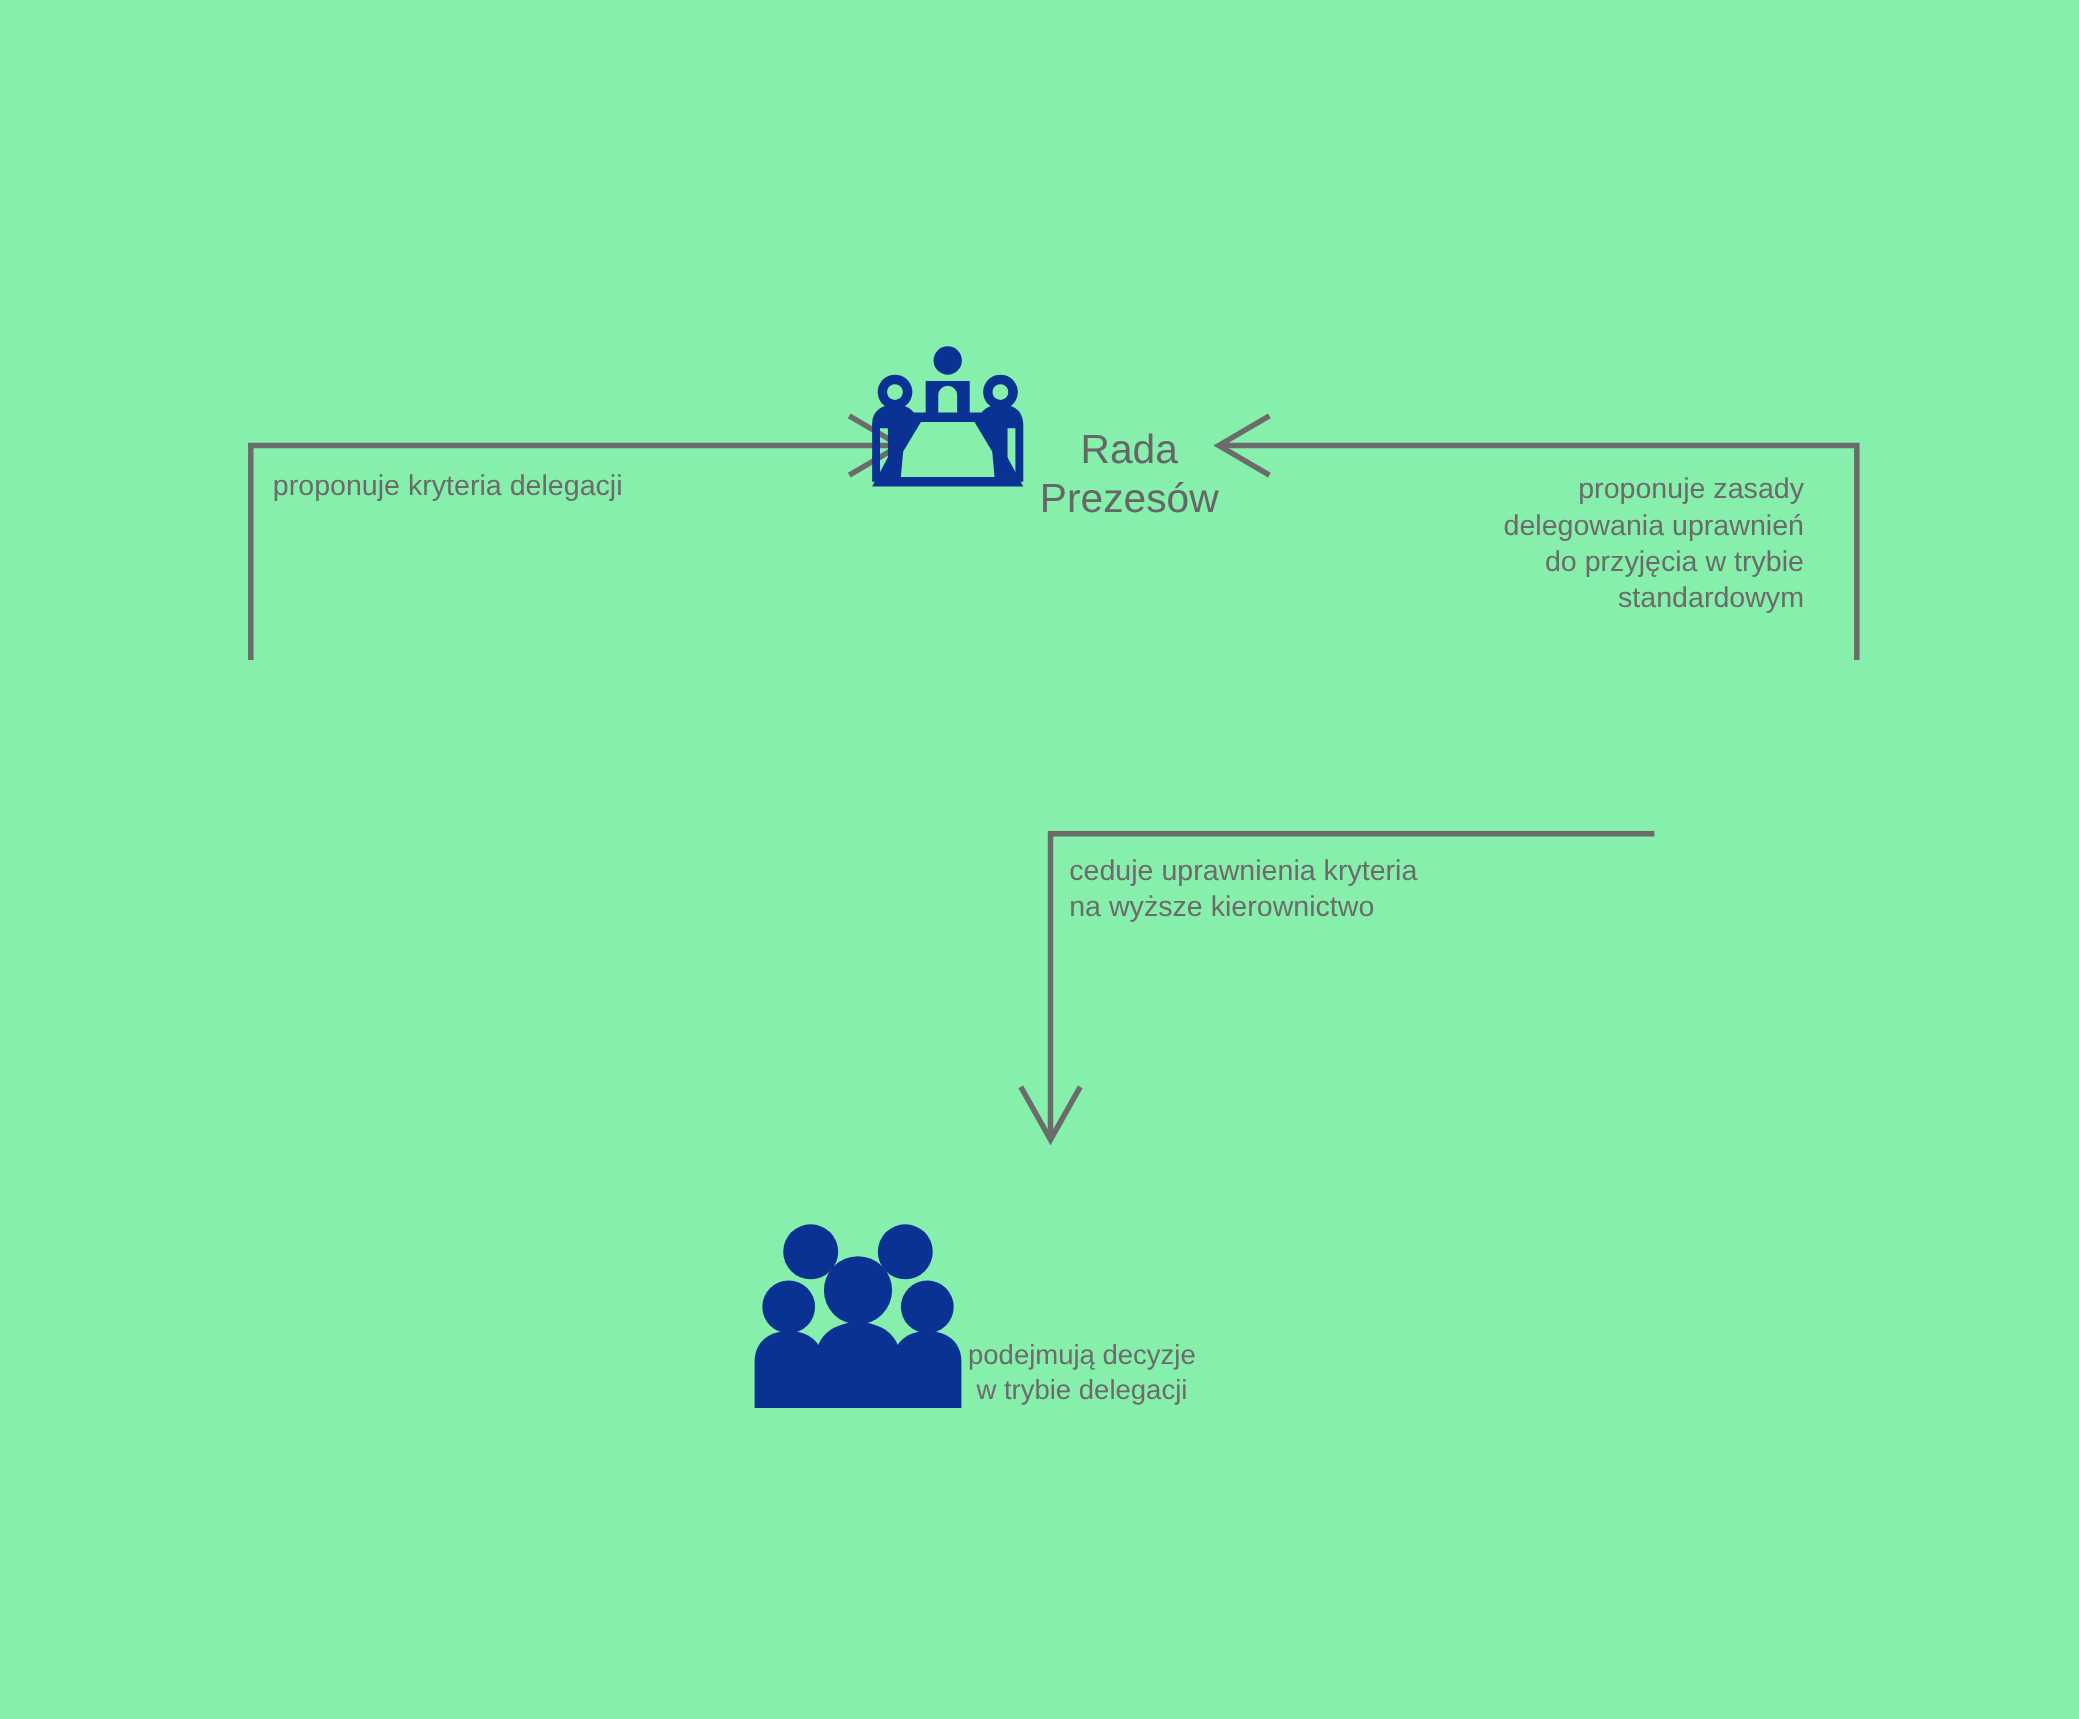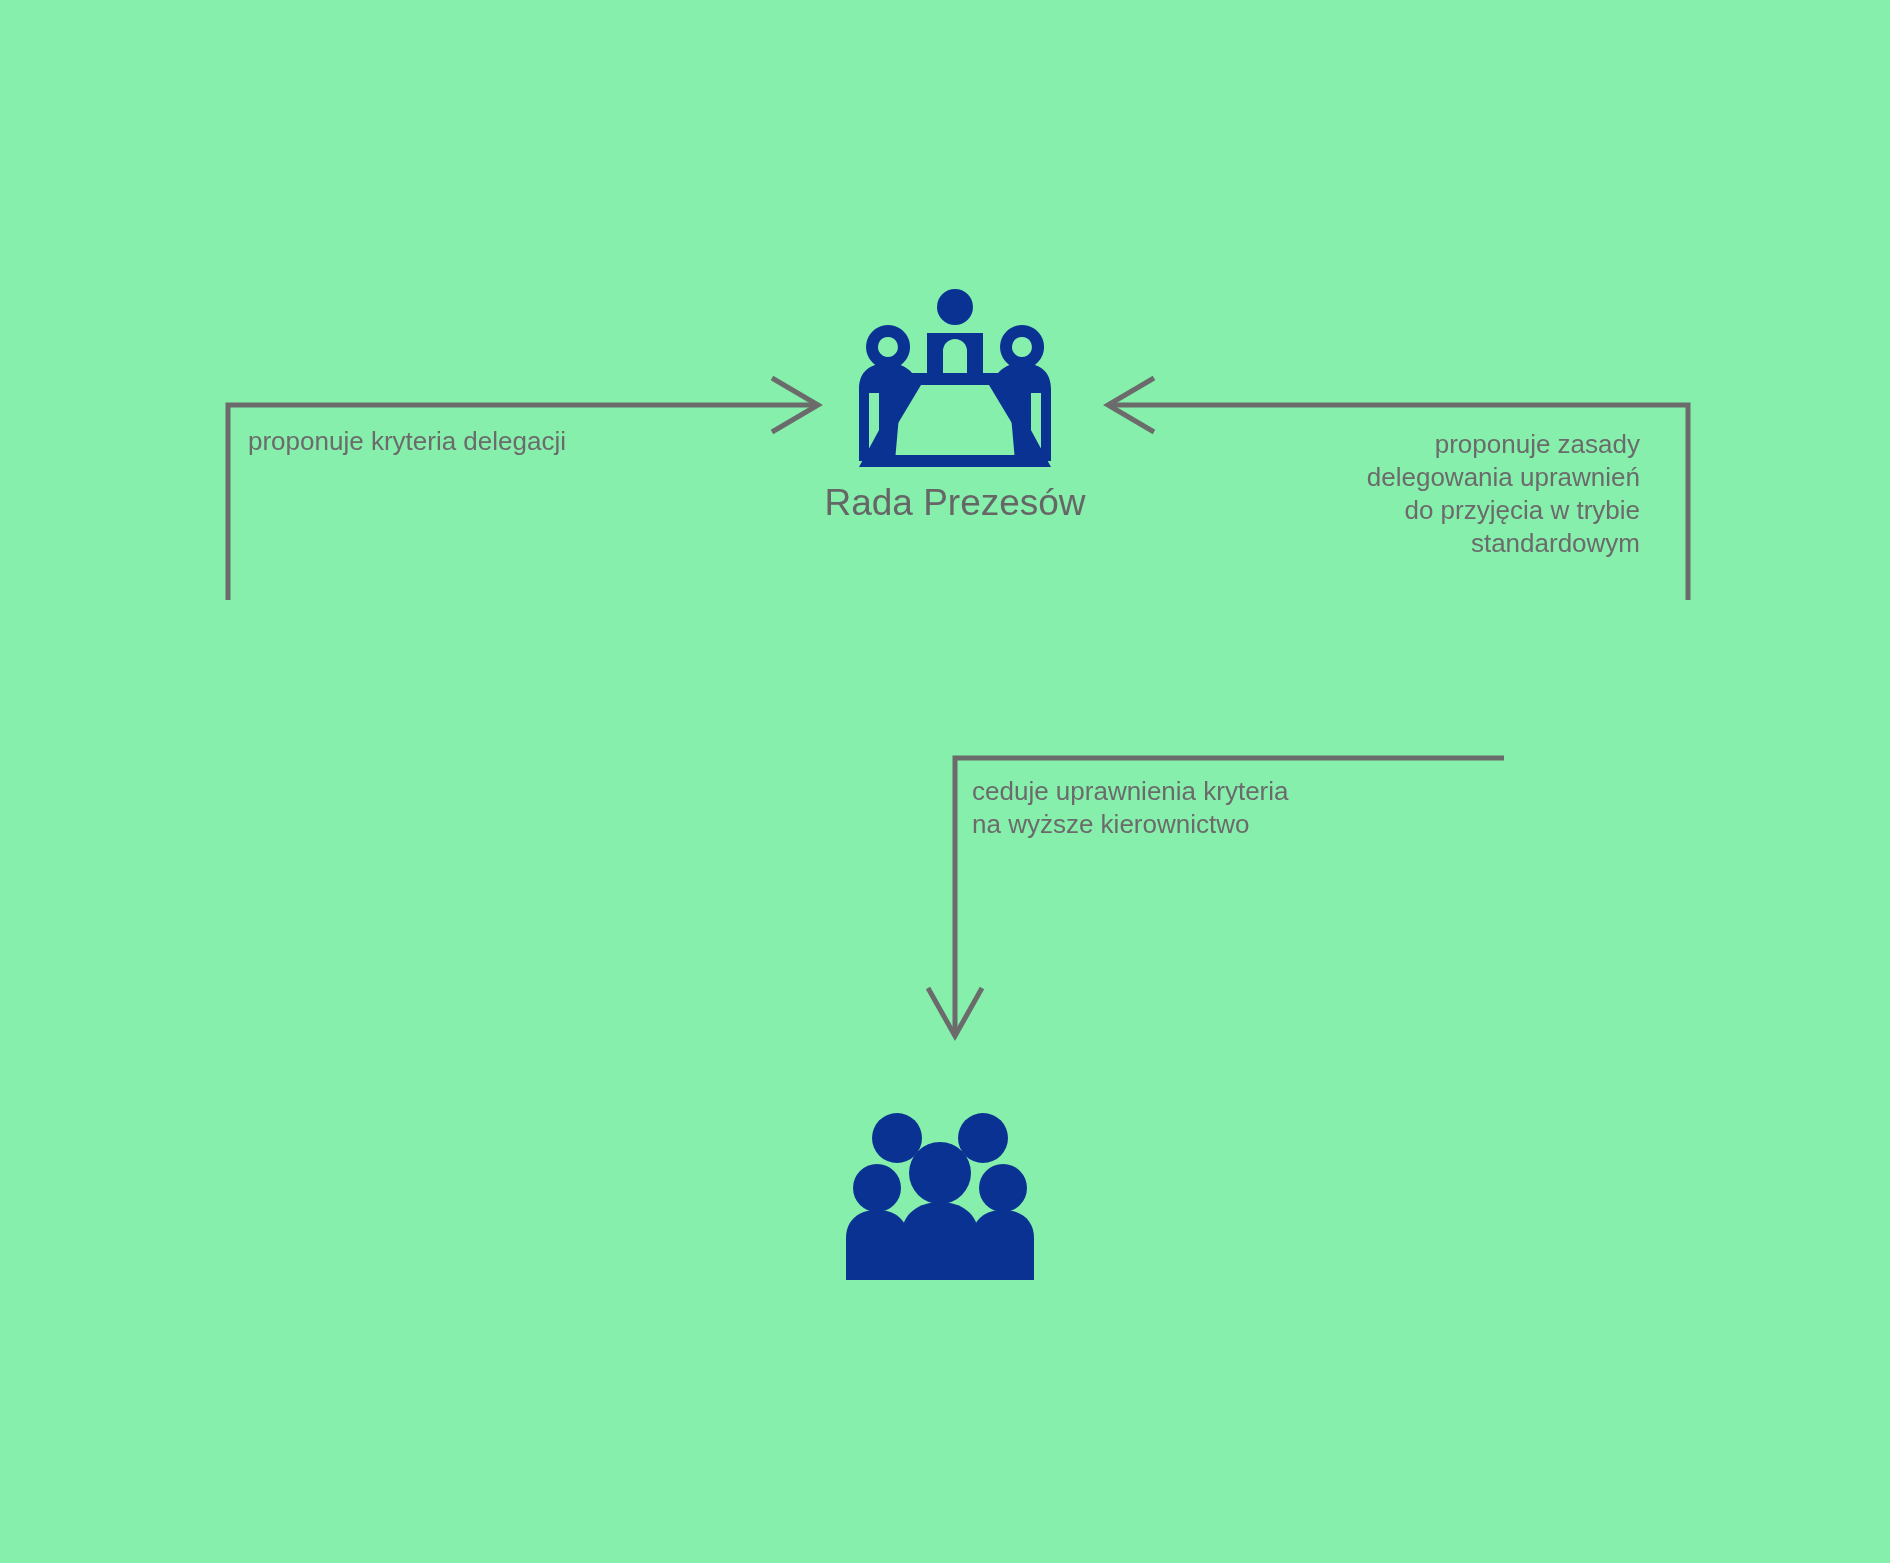--- a/index.html
+++ b/index.html
@@ -22,22 +22,22 @@
   #edges {
     position: absolute;
     left: 0;
     top: 0;
     width: 1890px;
     height: 1563px;
   }
   .node {
     position: absolute;
     display: flex;
-    flex-direction: column;
-    align-items: center;
+    flex-direction: row;
+    align-items: flex-end;
   }
   .node-icon {
     display: block;
   }
   .node-label {
     color: #666666;
     font-size: 37px;
     line-height: 44px;
     text-align: center;
     white-space: pre-line;
@@ -128,15 +128,17 @@
         <circle cx="57" cy="28" r="25"></circle>
         <circle cx="143" cy="28" r="25"></circle>
         <circle cx="37" cy="78" r="24"></circle>
         <path d="M 6 170 L 6 128 C 6 110 19 100 37 100 C 55 100 68 110 68 128 L 68 170 Z"></path>
         <circle cx="163" cy="78" r="24"></circle>
         <path d="M 132 170 L 132 128 C 132 110 145 100 163 100 C 181 100 194 110 194 128 L 194 170 Z"></path>
         <circle cx="100" cy="63" r="31"></circle>
         <path d="M 62 170 L 62 123 C 62 104 79 92 100 92 C 121 92 138 104 138 123 L 138 170 Z"></path>
       </g>
     </svg>
+    <div class="node-sub">podejmują  decyzje
+w trybie delegacji</div>
   </div>
 
 </div>
 
 </body></html>

